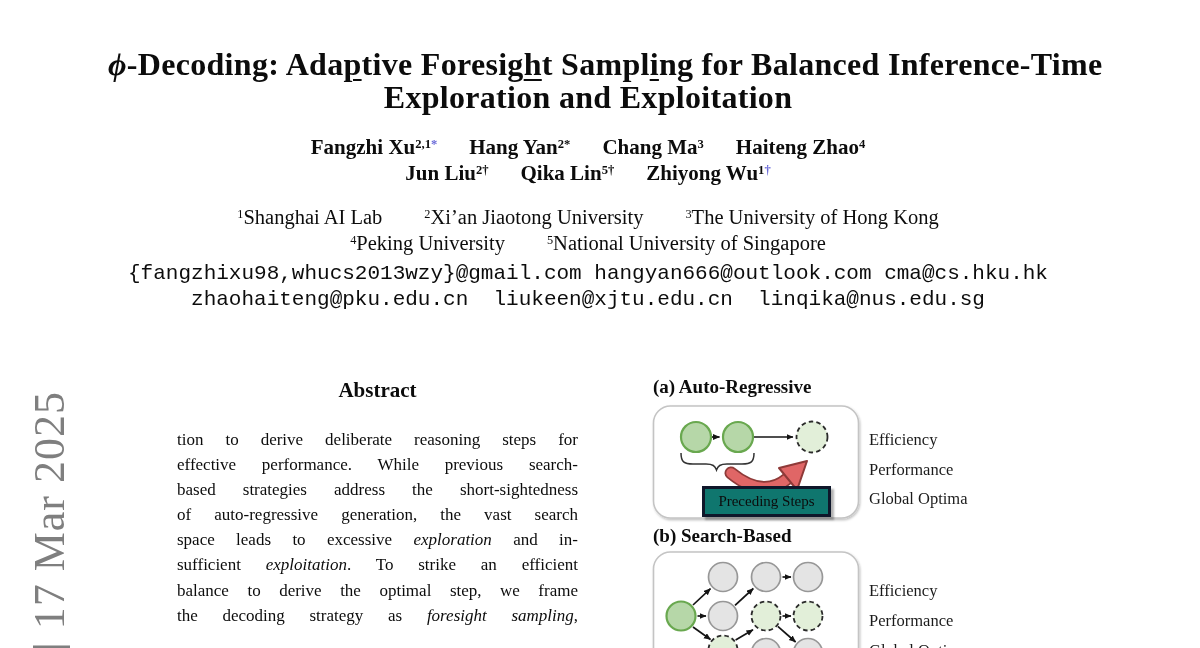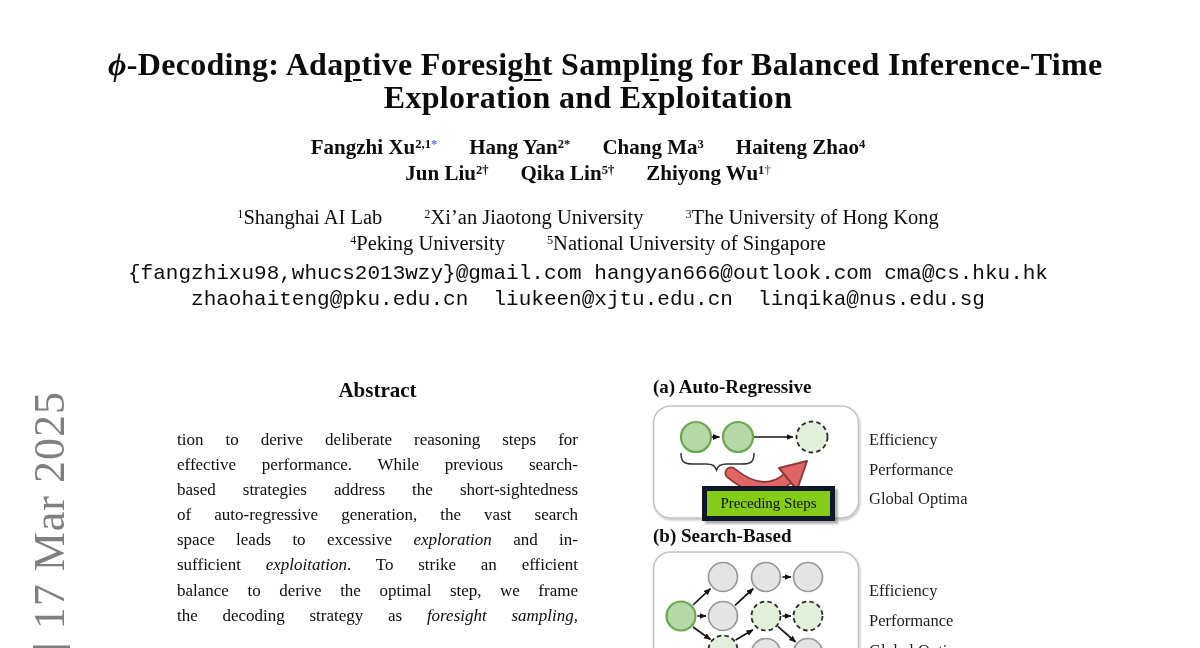--- a/index.html
+++ b/index.html
@@ -48,22 +48,22 @@
   .panel-box{fill:#ffffff;stroke:#c4c4c4;stroke-width:1.6;}
   .node-green{fill:var(--node-green-fill);stroke:var(--node-green-stroke);stroke-width:2.2;}
   .node-dashed{fill:var(--node-dash-fill);stroke:#2a2a2a;stroke-width:1.8;stroke-dasharray:4.5 3.2;}
   .node-gray{fill:var(--node-gray-fill);stroke:var(--node-gray-stroke);stroke-width:1.7;}
   .flow{stroke:#141414;stroke-width:1.7;fill:none;marker-end:url(#ah);}
   .brace{stroke:#333;stroke-width:1.5;fill:none;}
   .red-body-outline{stroke:var(--arrow-red-dark);stroke-width:13;fill:none;stroke-linecap:round;}
   .red-body{stroke:var(--arrow-red);stroke-width:9.5;fill:none;stroke-linecap:round;}
   .red-head{fill:var(--arrow-red);stroke:var(--arrow-red-dark);stroke-width:2;stroke-linejoin:round;}
   .preceding-label{position:absolute;left:702px;top:486px;width:123px;height:25px;
-        line-height:25px;text-align:center;font-size:15px;background:#84cc16;
-        border:5px solid #0f172a;box-shadow:2.5px 2.5px 2px rgba(0,0,0,.3);}
+        line-height:25px;text-align:center;font-size:15px;background:#0f766e;
+        border:3px solid #0f172a;box-shadow:2.5px 2.5px 2px rgba(0,0,0,.3);}
   .crit{position:absolute;left:869px;height:24px;display:flex;align-items:center;gap:9px;flex-direction:column;}
   .crit-label{font-size:16.5px;color:#1b1b1b;line-height:24px;white-space:nowrap;}
   .icon-pass{fill:var(--pass-green);}
   .icon-fail{fill:var(--fail-red);}
 </style>
 </head>
 <body>
 
 <div class="page">
 

